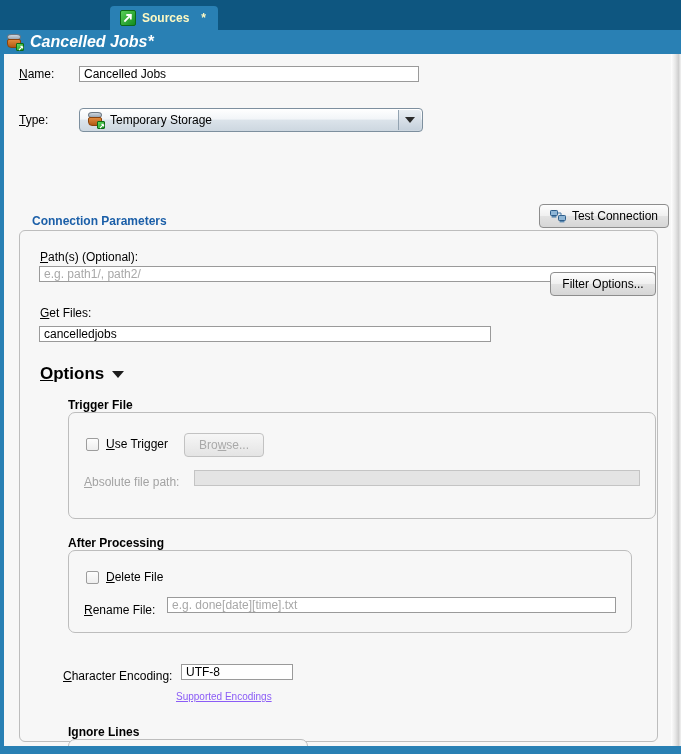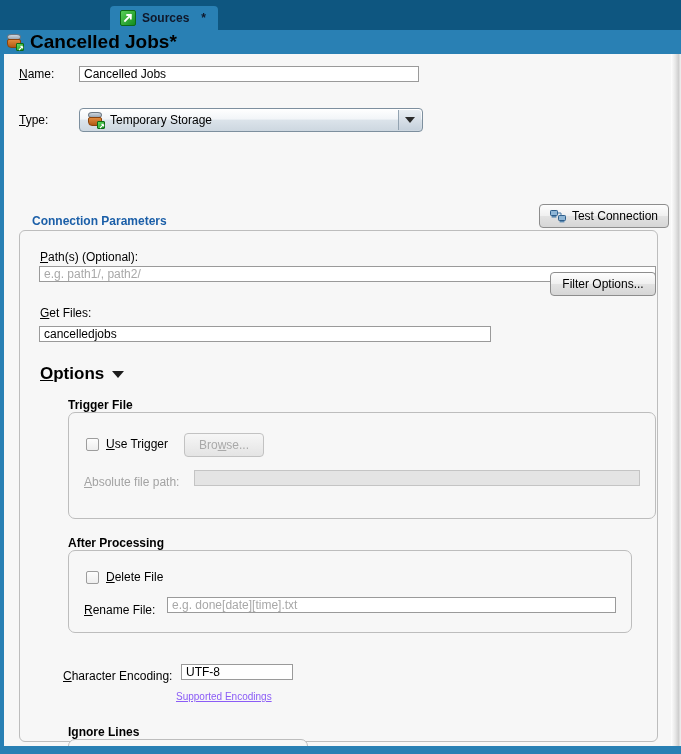--- a/index.html
+++ b/index.html
@@ -47,21 +47,21 @@
     left: 24px;
     background: #4c1d95;
     color: #b9d4e4;
     font-weight: bold;
     font-size: 12px;
     margin-top: 36px;
   }
   .tab.active {
     left: 110px;
     background: #2980b4;
-    color: #0f172a;
+    color: #fef9c3;
     font-weight: bold;
     font-size: 12px;
   }
   .tab .tablabel { white-space: nowrap; }
   .tab .dirty {
     margin-left: 6px;
     font-weight: bold;
     font-size: 12px;
   }
 
@@ -91,23 +91,24 @@
     width: 681px;
     height: 24px;
     background: #2980b4;
     display: flex;
     align-items: center;
     padding-left: 6px;
     box-sizing: border-box;
     gap: 7px;
   }
   .titlebar .ttl {
-    color: #000000;
-    font-weight: bold;
-    font-size: 19px;
+    color: #ffffff;
+    font-weight: bold;
+    font-style: italic;
+    font-size: 16px;
   }
 
   
   .ico-bin {
     position: relative;
     width: 17px; height: 16px;
     flex: 0 0 auto;
   }
   .ico-bin .lid {
     position: absolute; left: 1px; top: 0px;

